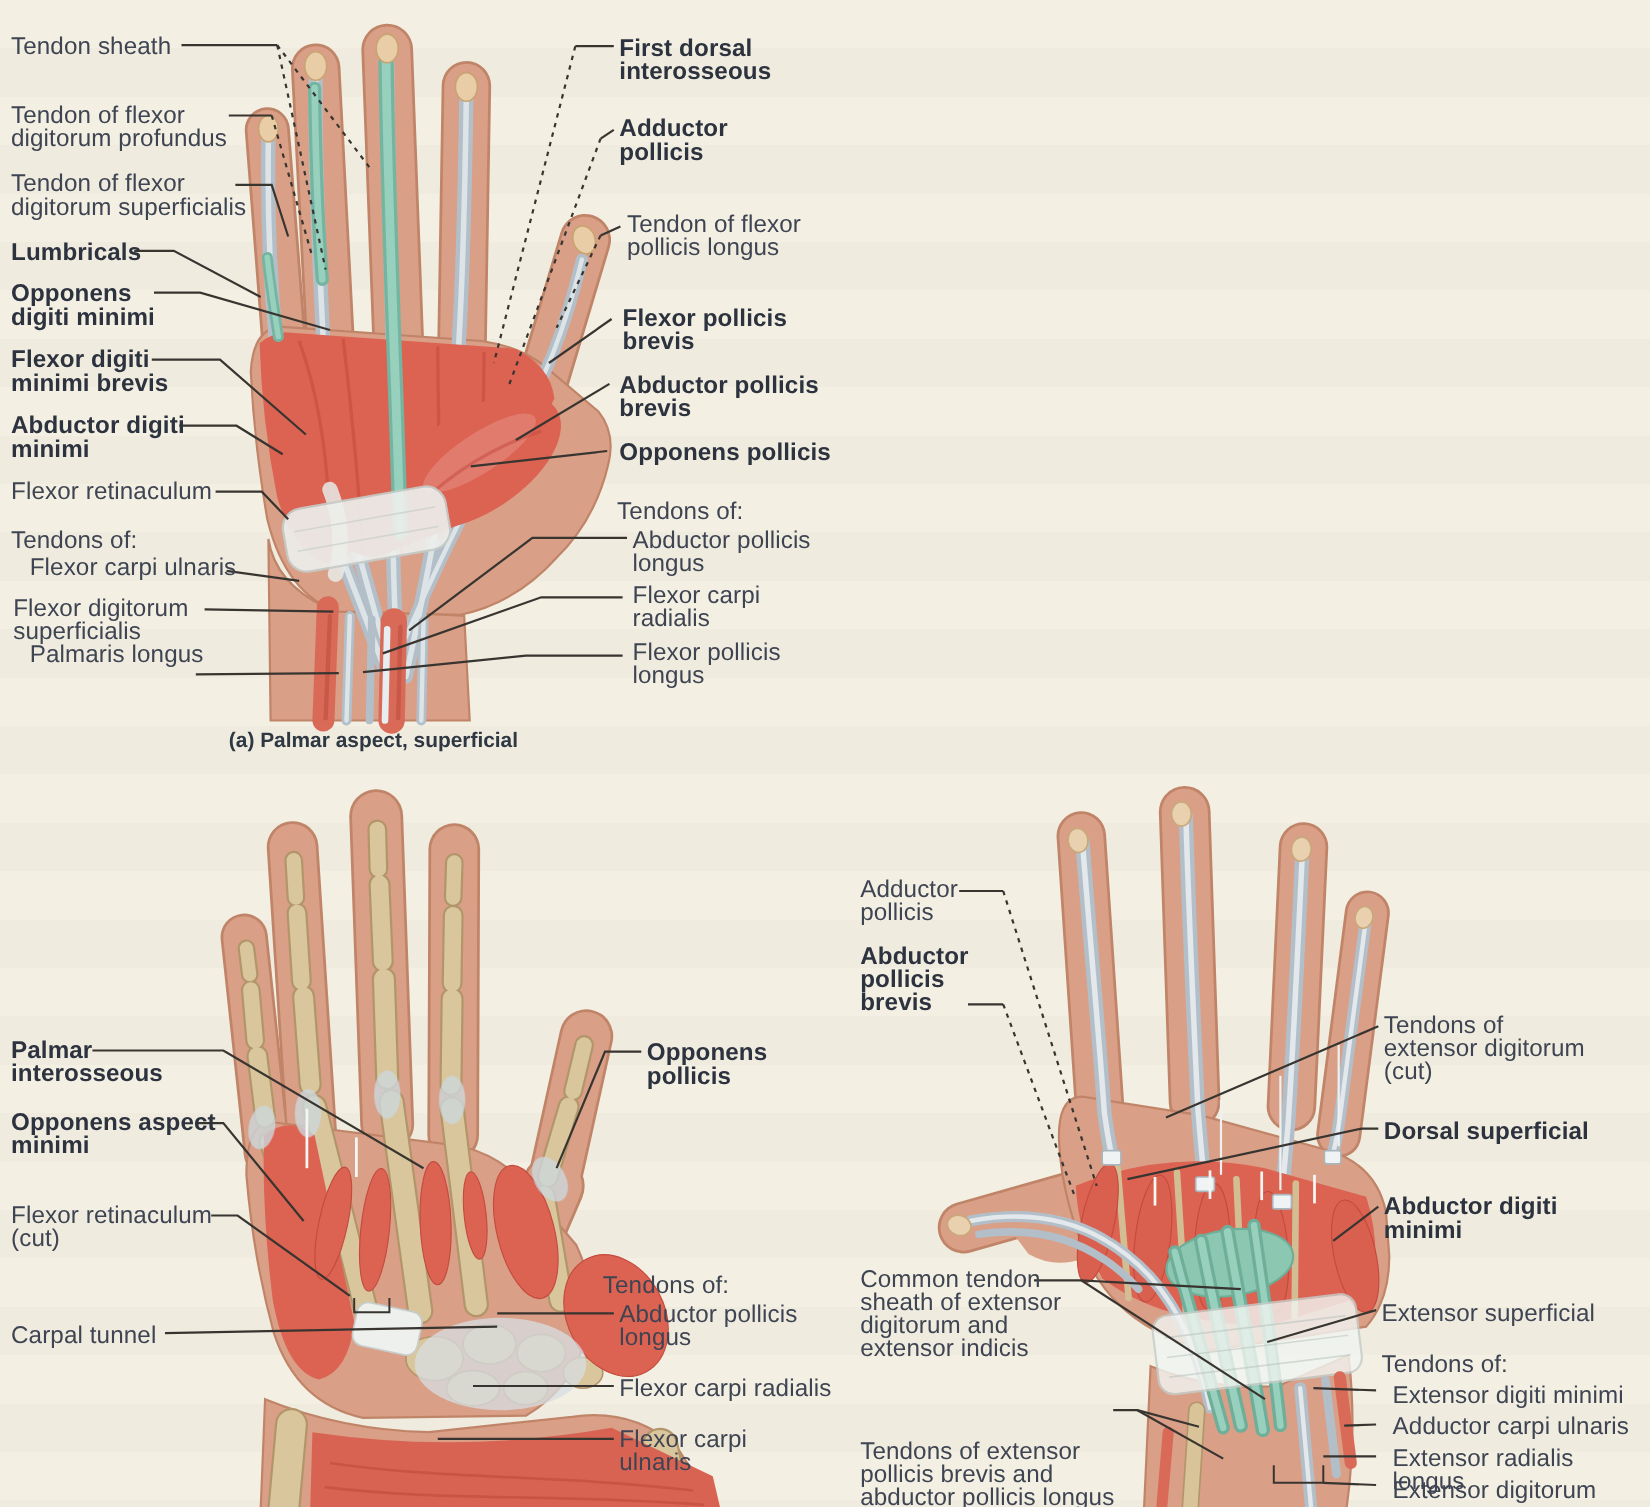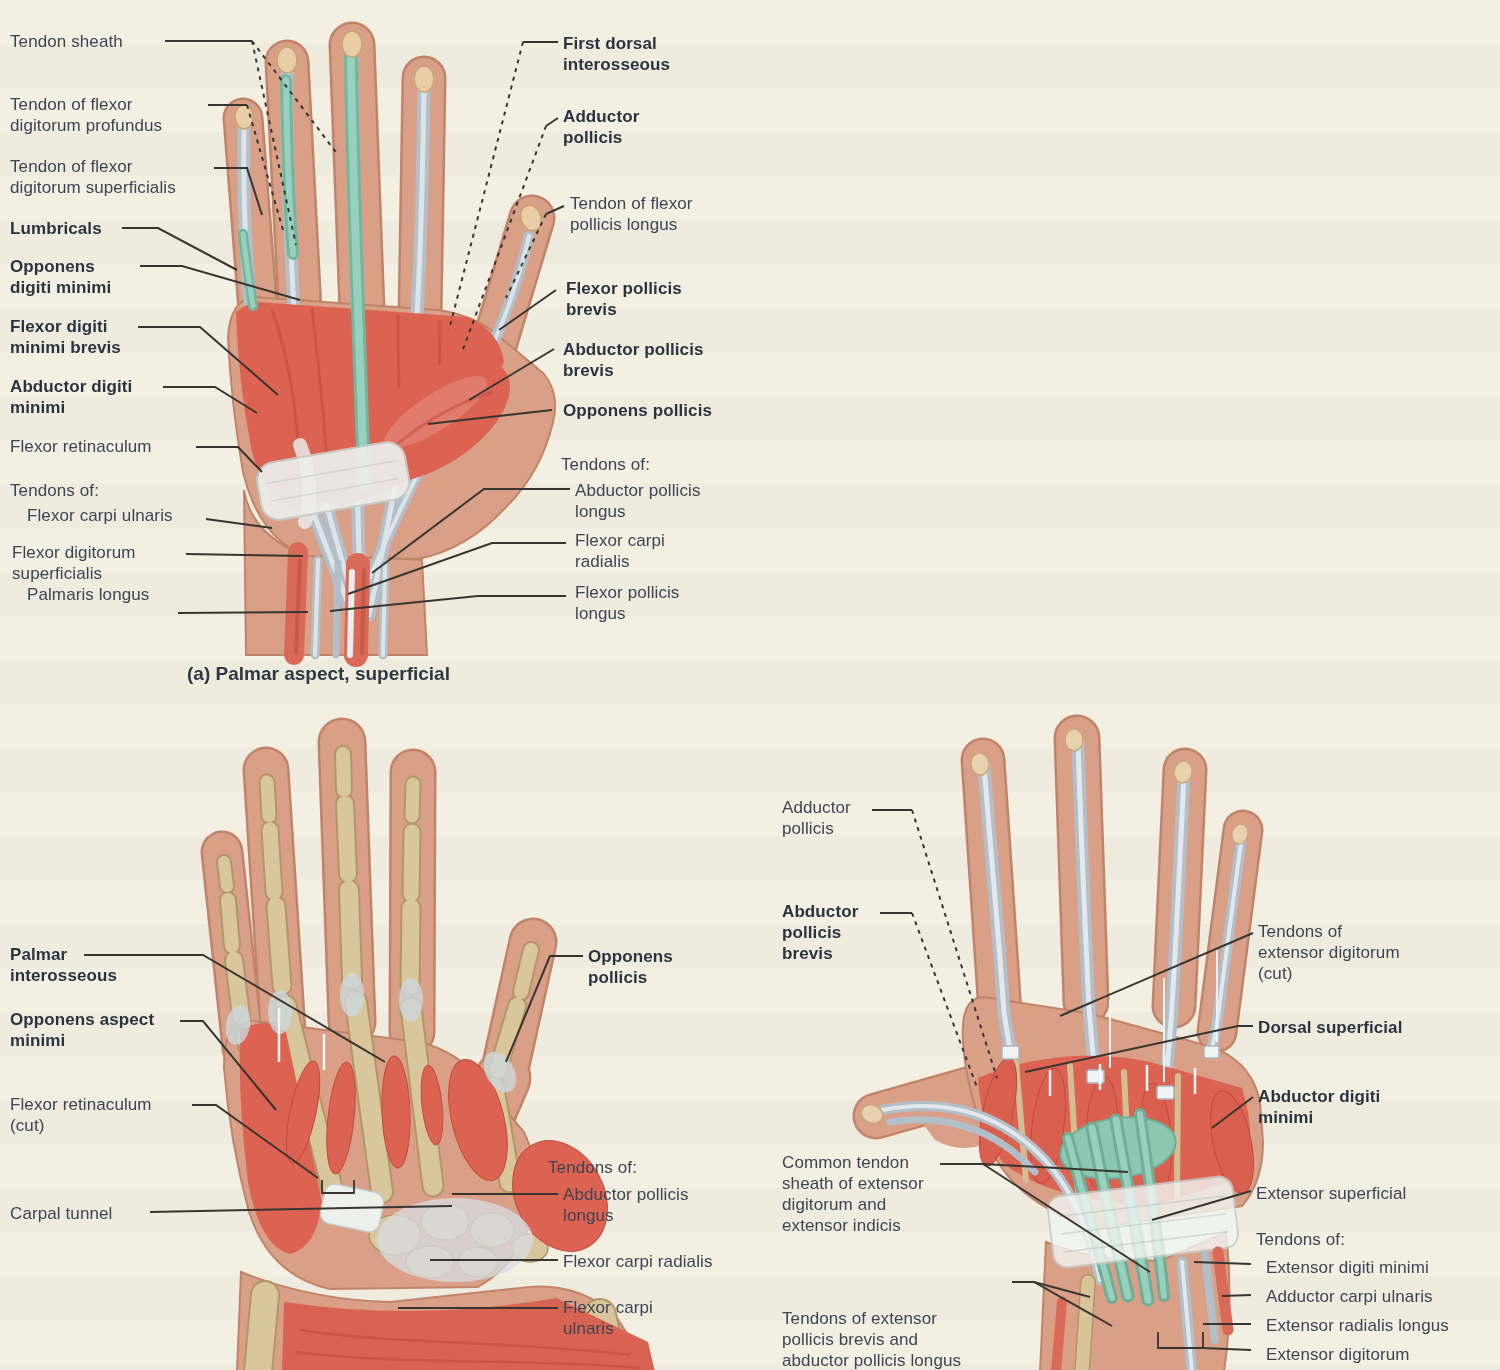--- a/index.html
+++ b/index.html
@@ -3,21 +3,21 @@
 <meta charset="utf-8">
 <style>
   html,body{margin:0;padding:0;}
   body{
     width:1500px;height:1370px;position:relative;overflow:hidden;
     background:repeating-linear-gradient(180deg,#f3f0e3 0px,#f3f0e3 44px,#efecdf 44px,#efecdf 88px);
     font-family:"Liberation Sans",sans-serif;
   }
   #art{position:absolute;left:0;top:0;}
   .lbl{
-    position:absolute;font-size:17px;line-height:21px;color:#3e4452;
+    position:absolute;font-size:22px;line-height:21px;color:#3e4452;
     white-space:pre-line;letter-spacing:.1px;
   }
   .lbl.b{font-weight:700;color:#2d323f;}
   .cap{position:absolute;font-size:19px;line-height:22px;font-weight:700;color:#2e3742;}
 </style>
 </head>
 <body>
 
 <svg id="art" width="1500" height="1370" viewBox="0 0 1500 1370">
 
@@ -443,42 +443,42 @@
 brevis</div>
 <div class="lbl b" style="left:563px;top:400px">Opponens pollicis</div>
 <div class="lbl" style="left:561px;top:454px">Tendons of:</div>
 <div class="lbl" style="left:575px;top:480px">Abductor pollicis
 longus</div>
 <div class="lbl" style="left:575px;top:530px">Flexor carpi
 radialis</div>
 <div class="lbl" style="left:575px;top:582px">Flexor pollicis
 longus</div>
 
-<div class="cap" style="left:187px;top:663px">(a)  Palmar aspect, superficial</div>
+<div class="cap" style="left:208px;top:663px">(a)  Palmar aspect, superficial</div>
 
 <div class="lbl b" style="left:10px;top:944px">Palmar
 interosseous</div>
 <div class="lbl b" style="left:10px;top:1009px">Opponens aspect
 minimi</div>
 <div class="lbl" style="left:10px;top:1094px">Flexor retinaculum
 (cut)</div>
 <div class="lbl" style="left:10px;top:1203px">Carpal tunnel</div>
 
 <div class="lbl b" style="left:588px;top:946px">Opponens
 pollicis</div>
 <div class="lbl" style="left:548px;top:1157px">Tendons of:</div>
 <div class="lbl" style="left:563px;top:1184px">Abductor pollicis
 longus</div>
 <div class="lbl" style="left:563px;top:1251px">Flexor carpi radialis</div>
 <div class="lbl" style="left:563px;top:1297px">Flexor carpi
 ulnaris</div>
 
 <div class="lbl" style="left:782px;top:797px">Adductor
 pollicis</div>
-<div class="lbl b" style="left:782px;top:901px">Abductor
+<div class="lbl b" style="left:782px;top:858px">Abductor
 pollicis
 brevis</div>
 <div class="lbl" style="left:782px;top:1152px">Common tendon
 sheath of extensor
 digitorum and
 extensor indicis</div>
 <div class="lbl" style="left:782px;top:1308px">Tendons of extensor
 pollicis brevis and
 abductor pollicis longus</div>
 

